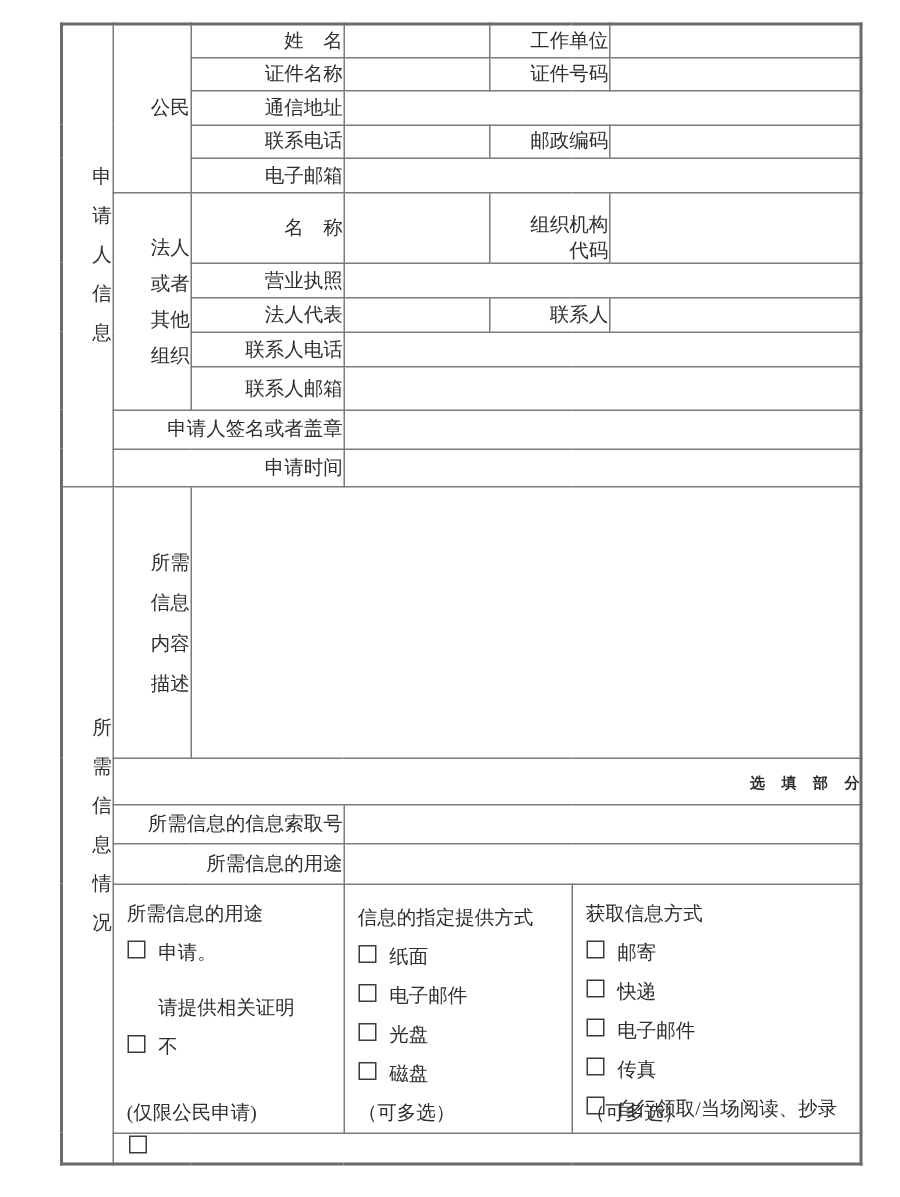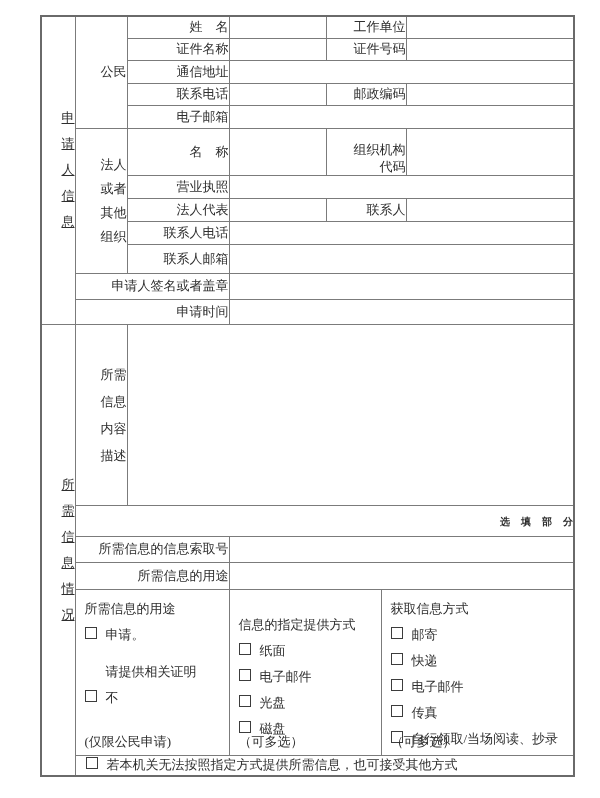--- a/index.html
+++ b/index.html
@@ -21,32 +21,32 @@
   td {
     border:1px solid #7b7b7b;
     padding:0;
     font-size:13px;
     text-align:right;
     vertical-align:middle;
     overflow:hidden;
   }
   td.val { background:#fff; }
   
-  .vstack1 { display:inline-block; width:1.15em; line-height:26px; word-break:break-all;text-decoration:underline; }
+  .vstack1 { display:inline-block; width:1.15em; line-height:26px; word-break:break-all; }
   .vstack2 { display:inline-block; width:2.1em;  line-height:27px; word-break:break-all; }
   .vstack2o{ display:inline-block; width:2.1em;  line-height:24px; word-break:break-all; }
   .wrap4   { display:inline-block; width:4.3em;  line-height:17px; word-break:break-all;margin-top:12px; }
   
   .spaced { font-weight:bold; font-size:10px; letter-spacing:1.1em; margin-right:-1.1em; }
   
   td.optcol { vertical-align:top; text-align:left; position:relative; }
   .optpad { padding:6px 4px 0 9px; }
   .line { line-height:26px; white-space:nowrap; }
   .hdr  { line-height:26px; white-space:nowrap; }
-  .hdr.low { margin-top:16px; }
+  .hdr.low { margin-top:3px; }
   .indent { padding-left:21px;margin-top:11px; }
   .cb {
     display:inline-block; width:10px; height:10px;
     border:1px solid #3c3c3c;
     margin-right:9px; vertical-align:0px;
     background:#fff;
   }
   .footnote {
     position:absolute; bottom:5px; left:9px;
     line-height:16px; white-space:nowrap;
@@ -178,17 +178,17 @@
         <div class="line"><span class="cb"></span><span>电子邮件</span></div>
         <div class="line"><span class="cb"></span><span>传真</span></div>
         <div class="line"><span class="cb"></span><span>自行领取/当场阅读、抄录</span></div>
       </div>
       <div class="footnote">（可多选）</div>
     </td>
   </tr>
 
   <tr style="height:21px">
     <td class="notecell" colspan="6">
-      <div class="notepad"><span class="cb"></span><span>若本机关无法按照指定方式提供所需信息，也可接受其他方式</span></div>
+      <div class="notepad"><span class="cb"></span></div>
     </td>
   </tr>
 </tbody>
   </table>
 
 </body></html>

